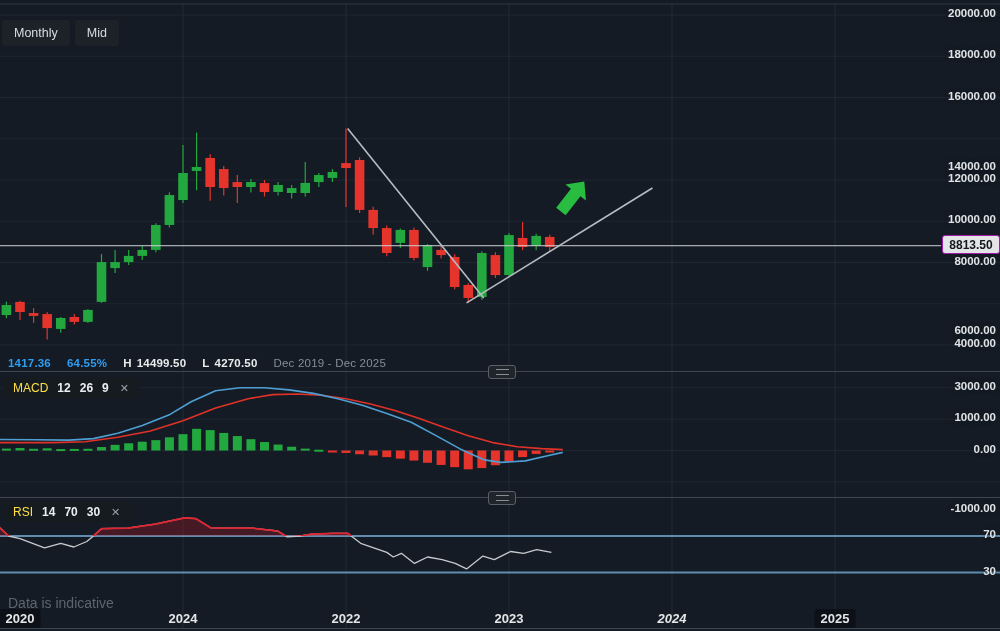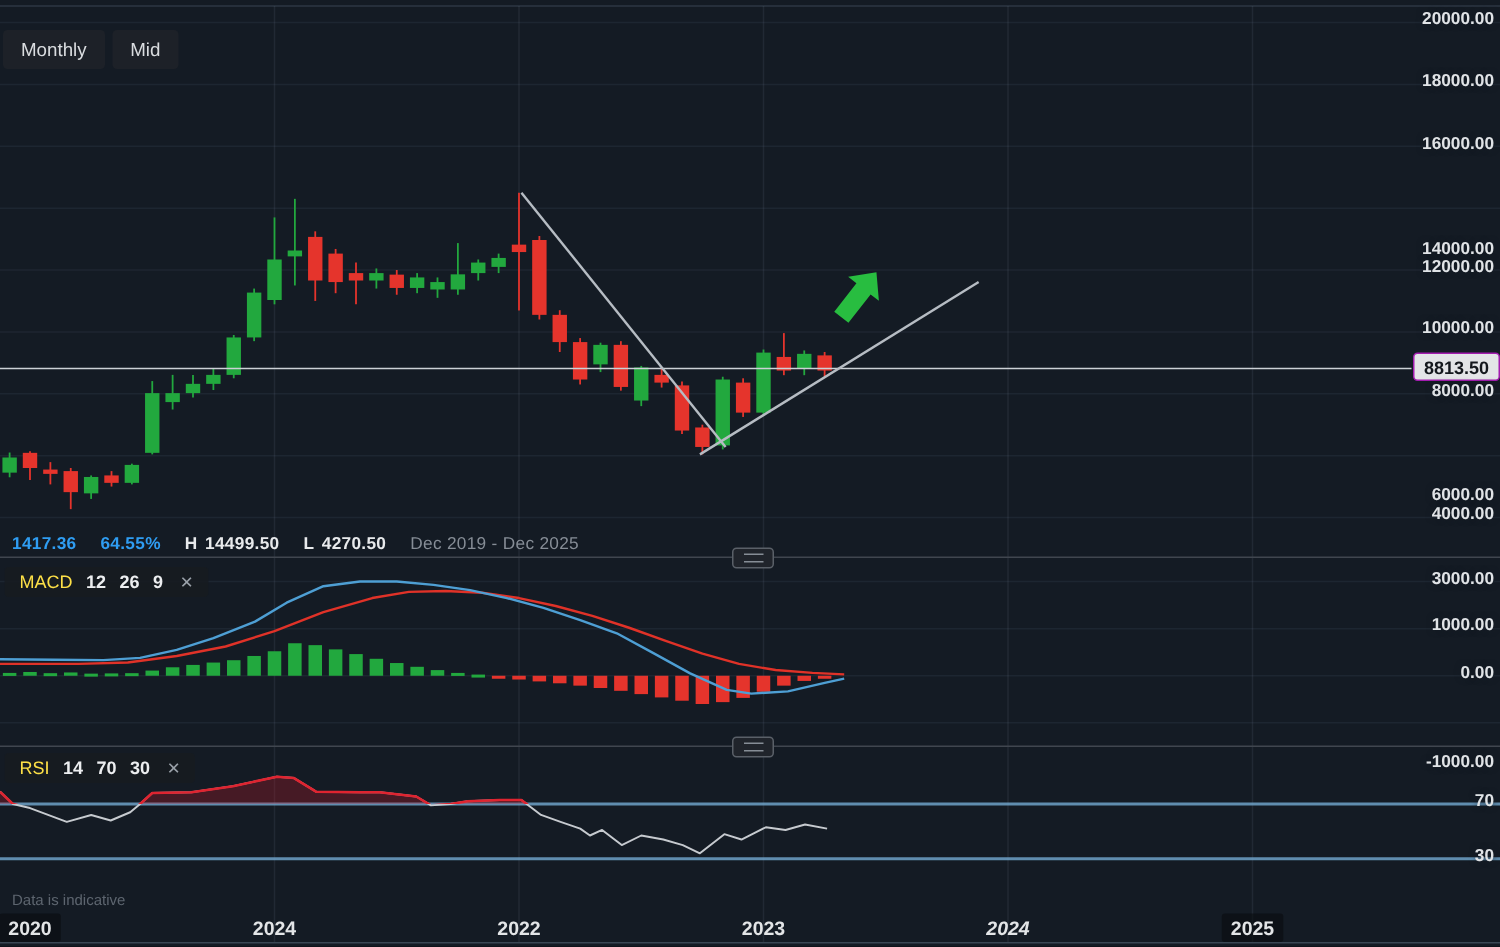--- a/index.html
+++ b/index.html
@@ -41,21 +41,21 @@
     border:1px solid #5a6068;border-radius:3px;display:flex;align-items:center;justify-content:center;cursor:row-resize;
   }
   #handle1{top:365px;} #handle2{top:491px;}
   .handle .grip{width:13px;height:4px;border-top:1px solid #868d96;border-bottom:1px solid #868d96;}
   .price-tag{
     position:absolute;left:942px;top:235px;width:56px;height:17px;
     background:#e3e5e7;color:#14181d;font-size:12px;font-weight:700;
     border-radius:3px;display:flex;align-items:center;justify-content:center;
     border:1px solid #a21caf;
   }
-  .footnote{position:absolute;left:8px;top:595px;font-size:10px;color:#5d656f;}
+  .footnote{position:absolute;left:8px;top:595px;font-size:14px;color:#5d656f;}
   .axis-layer{position:absolute;left:0;top:0;width:1000px;height:631px;pointer-events:none;}
   .ptick{
     position:absolute;right:4px;text-align:right;font-size:11.5px;font-weight:700;color:#e0e3e6;
     text-shadow:0 0 4px #141b24;
   }
   .ytick{
     position:absolute;top:609px;transform:translateX(-50%);
     font-size:13px;font-weight:700;color:#e3e5e7;padding:2px 6px;border-radius:2px;
   }
   .ytick.hl{background:rgba(9,11,15,0.6);}

